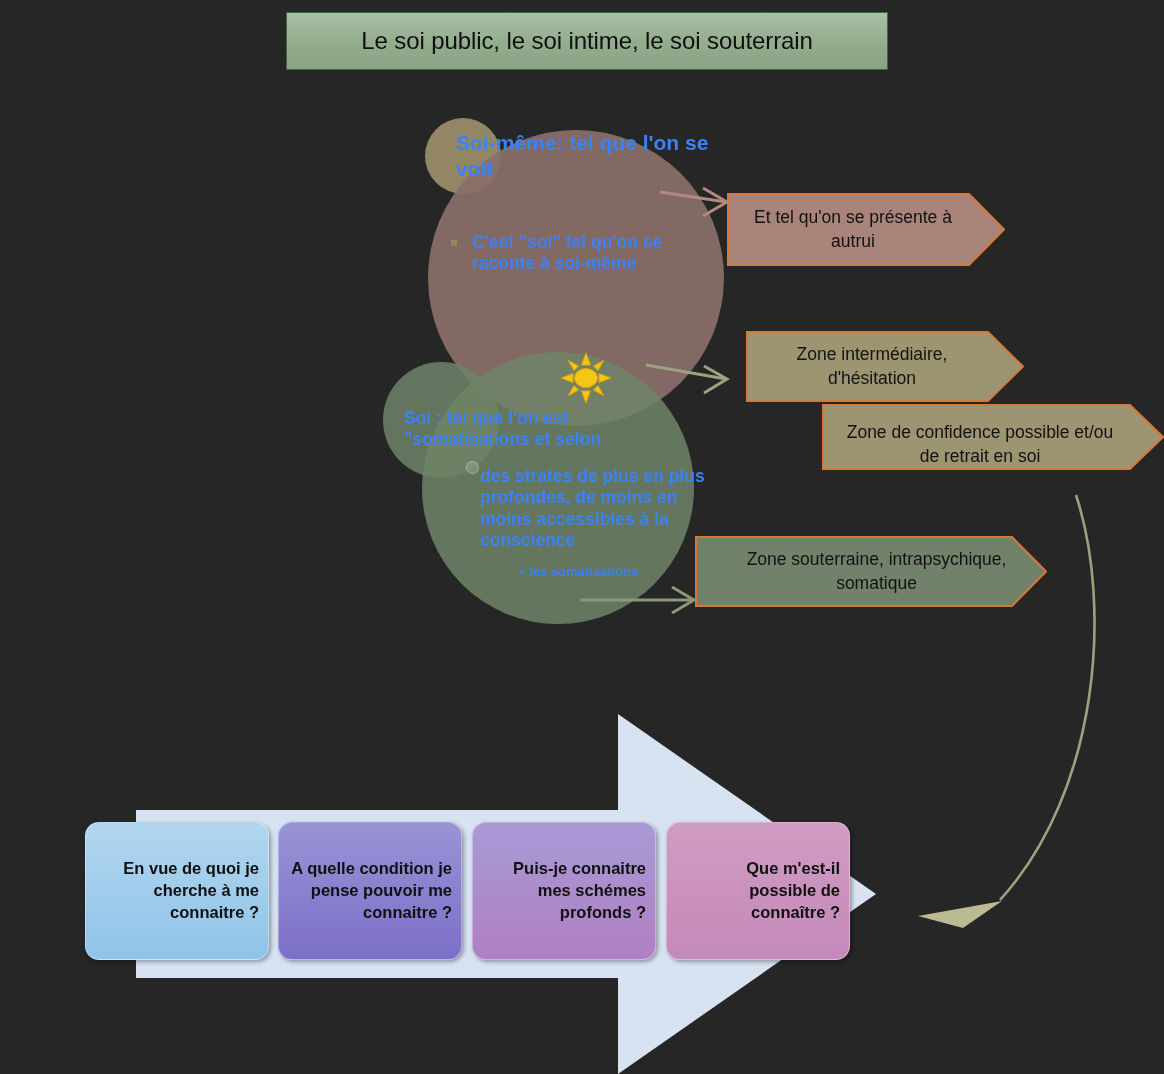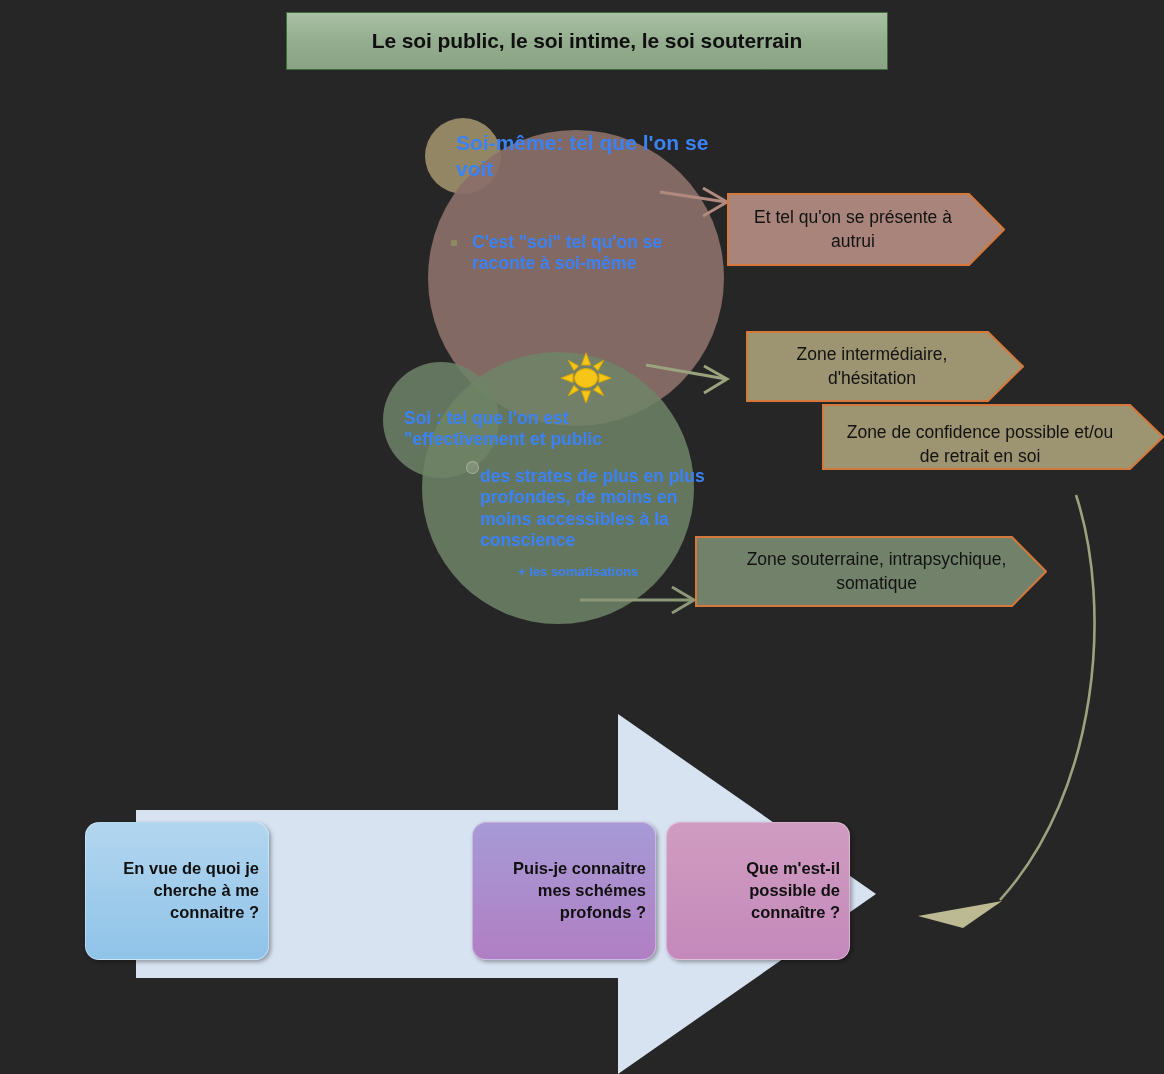--- a/index.html
+++ b/index.html
@@ -11,21 +11,21 @@
 
   
   .title-bar{
     position:absolute;left:286px;top:12px;width:602px;height:58px;
     background:linear-gradient(180deg,#a9c0a4 0%,#93ac8d 55%,#8aa385 100%);
     border:1px solid #3d6b3a;
     display:flex;align-items:center;justify-content:center;
     box-sizing:border-box;
   }
   .title-bar span{
-    font-size:21px;font-weight:bold;color:#0f0f0f;letter-spacing:-0.1px;
+    font-size:24px;font-weight:normal;color:#0f0f0f;letter-spacing:-0.1px;
   }
 
   
   .circ{position:absolute;border-radius:50%;}
   .circ-small-tan{left:425px;top:118px;width:76px;height:76px;background:#9c8e6b;opacity:.93;}
   .circ-big-brown{left:428px;top:130px;width:296px;height:296px;background:#8a6f68;opacity:.93;}
   .circ-small-green{left:383px;top:362px;width:116px;height:116px;background:#6f8468;opacity:.85;}
   .circ-big-green{left:422px;top:352px;width:272px;height:272px;background:#6f8466;opacity:.86;}
 
   .sun{position:absolute;left:560px;top:352px;width:52px;height:52px;}
@@ -103,21 +103,21 @@
       <polygon points="43.6,43.6 33.5,38 38,33.5"></polygon>
       <polygon points="43.6,8.4 38,18.5 33.5,14"></polygon>
       <polygon points="8.4,43.6 14,33.5 18.5,38"></polygon>
       <ellipse cx="26" cy="26" rx="11.5" ry="9.5"></ellipse>
     </g>
   </svg>
 
   <div class="ctext t-soimeme">Soi-même: tel que l'on se voit</div>
   <div class="bullet-sq"></div>
   <div class="ctext t-cest">C'est "soi" tel qu'on se raconte à soi-même</div>
-  <div class="ctext t-soi">Soi : tel que l'on est "effectivement et public</div>
+  <div class="ctext t-soi">Soi : tel que l'on est "somatisations et selon</div>
   <div class="bullet-ci"></div>
   <div class="ctext t-strates">des strates de plus en plus profondes, de moins en moins accessibles à la conscience</div>
   <div class="ctext t-soma">+ les somatisations</div>
 
   <div class="callout co1">
     <svg class="shape" viewBox="0 0 278 73" preserveAspectRatio="none">
       <polygon points="1,1 242,1 277,36.5 242,72 1,72" fill="#a8847a" stroke="#d4783c" stroke-width="2"></polygon>
     </svg>
     <span class="lbl">Et tel qu'on se présente à autrui</span>
   </div>
@@ -143,20 +143,23 @@
     <span class="lbl">Zone souterraine, intrapsychique, somatique</span>
   </div>
 
   <svg class="proc-arrow" viewBox="0 0 740 360">
     <polygon points="0,96 482,96 482,0 740,180 482,360 482,264 0,264" fill="#d8e3f2"></polygon>
   </svg>
 
   <div class="qcard q1">
     <span>En vue de quoi je cherche à me connaitre ?</span>
   </div>
+  <div class="qcard q2">
+    <span>A quelle condition je pense pouvoir me connaitre ?</span>
+  </div>
   <div class="qcard q3">
     <span>Puis-je connaitre mes schémes profonds ?</span>
   </div>
   <div class="qcard q4">
     <span>Que m'est-il possible de connaître ?</span>
   </div>
 
   <svg class="connectors" viewBox="0 0 1164 1074">
 
     <g>

